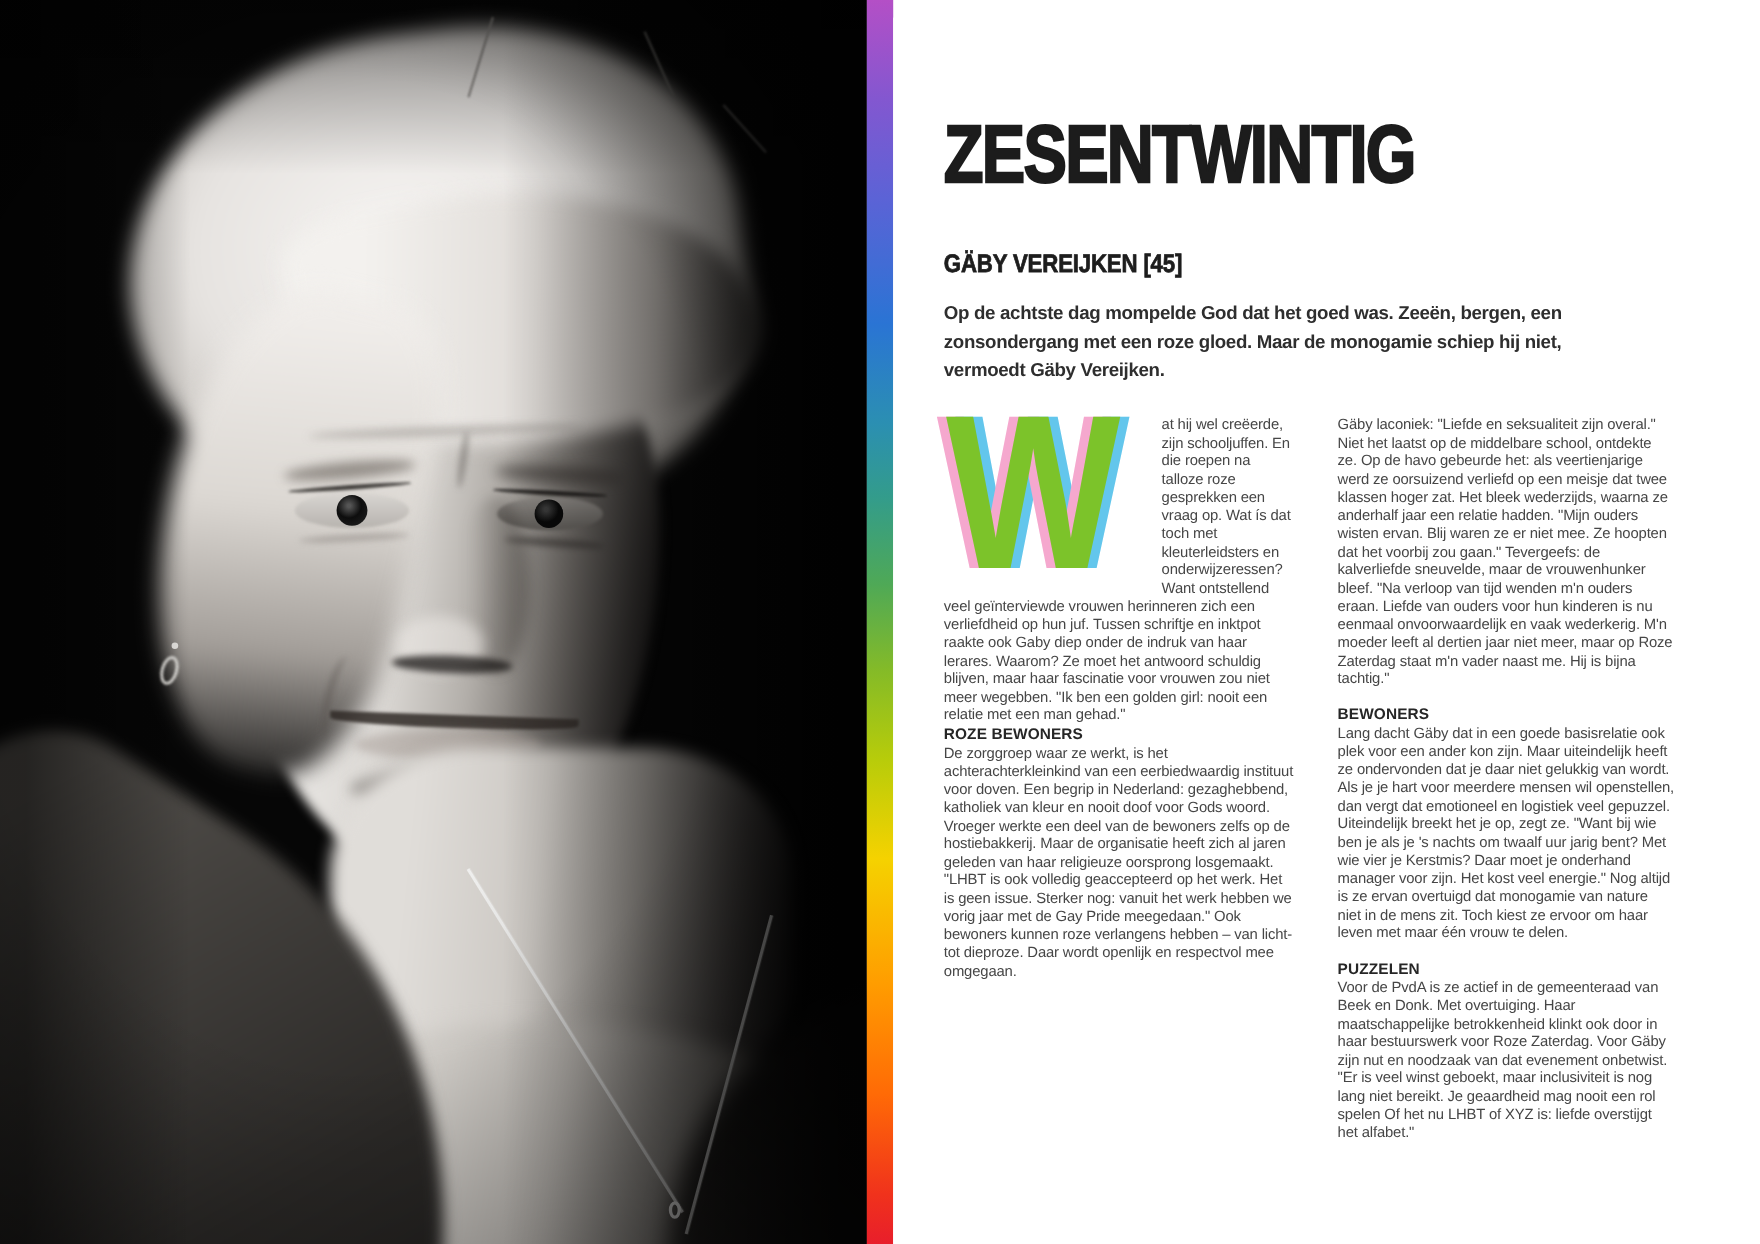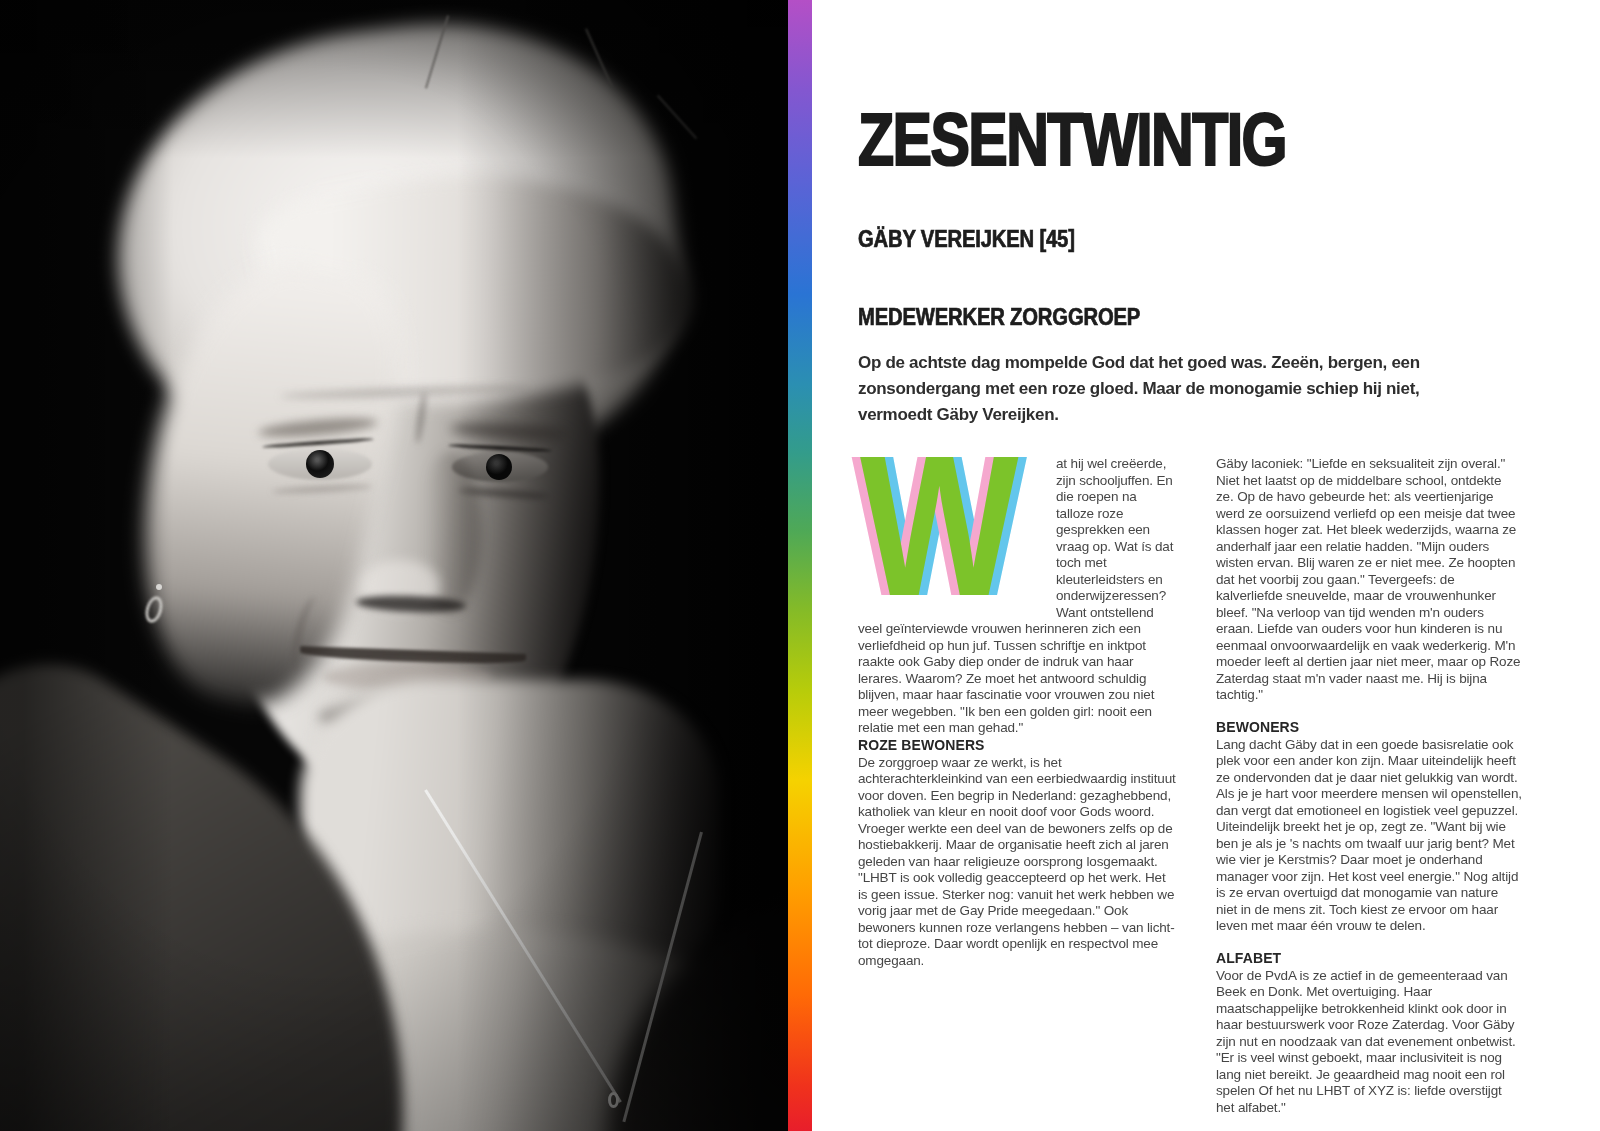--- a/index.html
+++ b/index.html
@@ -183,42 +183,41 @@
 
   <div class="page">
     <div class="page-inner">
 
       <div class="headline">
         <div class="line"><span class="squeeze">ZESENTWINTIG</span></div>
       </div>
 
       <div class="byline">
         <div class="line"><span class="squeeze">GÄBY VEREIJKEN [45]</span></div>
-        <div class="line"><span class="squeeze">MEDEWERKER ZORGGROEP</span></div>
       </div>
 
       <div class="lead">Op de achtste dag mompelde God dat het goed was. Zeeën, bergen, een zonsondergang met een roze gloed. Maar de monogamie schiep hij niet, vermoedt Gäby Vereijken.</div>
 
       <div class="columns">
 
         <div class="col col-1">
           <p>
             <span class="dropcap-box">
                 <span class="dropcap-letter">W</span>
               </span><span>at hij wel creëerde, zijn schooljuffen. En die roepen na talloze roze gesprekken een vraag op. Wat ís dat toch met kleuterleidsters en onderwijzeressen? Want ontstellend veel geïnterviewde vrouwen herinneren zich een verliefdheid op hun juf. Tussen schriftje en inktpot raakte ook Gaby diep onder de indruk van haar lerares. Waarom? Ze moet het antwoord schuldig blijven, maar haar fascinatie voor vrouwen zou niet meer wegebben. "Ik ben een golden girl: nooit een relatie met een man gehad."</span>
           </p>
           <h3>ROZE BEWONERS</h3>
           <p>De zorggroep waar ze werkt, is het achterachterkleinkind van een eerbiedwaardig instituut voor doven. Een begrip in Nederland: gezaghebbend, katholiek van kleur en nooit doof voor Gods woord. Vroeger werkte een deel van de bewoners zelfs op de hostiebakkerij. Maar de organisatie heeft zich al jaren geleden van haar religieuze oorsprong losgemaakt. "LHBT is ook volledig geaccepteerd op het werk. Het is geen issue. Sterker nog: vanuit het werk hebben we vorig jaar met de Gay Pride meegedaan." Ook bewoners kunnen roze verlangens hebben – van licht- tot dieproze. Daar wordt openlijk en respectvol mee omgegaan.</p>
         </div>
 
         <div class="col col-2">
           <p class="gap">Gäby laconiek: "Liefde en seksualiteit zijn overal." Niet het laatst op de middelbare school, ontdekte ze. Op de havo gebeurde het: als veertienjarige werd ze oorsuizend verliefd op een meisje dat twee klassen hoger zat. Het bleek wederzijds, waarna ze anderhalf jaar een relatie hadden. "Mijn ouders wisten ervan. Blij waren ze er niet mee. Ze hoopten dat het voorbij zou gaan." Tevergeefs: de kalverliefde sneuvelde, maar de vrouwenhunker bleef. "Na verloop van tijd wenden m'n ouders eraan. Liefde van ouders voor hun kinderen is nu eenmaal onvoorwaardelijk en vaak wederkerig. M'n moeder leeft al dertien jaar niet meer, maar op Roze Zaterdag staat m'n vader naast me. Hij is bijna tachtig."</p>
           <h3>BEWONERS</h3>
           <p class="gap">Lang dacht Gäby dat in een goede basisrelatie ook plek voor een ander kon zijn. Maar uiteindelijk heeft ze ondervonden dat je daar niet gelukkig van wordt. Als je je hart voor meerdere mensen wil openstellen, dan vergt dat emotioneel en logistiek veel gepuzzel. Uiteindelijk breekt het je op, zegt ze. "Want bij wie ben je als je 's nachts om twaalf uur jarig bent? Met wie vier je Kerstmis? Daar moet je onderhand manager voor zijn. Het kost veel energie." Nog altijd is ze ervan overtuigd dat monogamie van nature niet in de mens zit. Toch kiest ze ervoor om haar leven met maar één vrouw te delen.</p>
-          <h3>ALFABET</h3>
+          <h3>PUZZELEN</h3>
           <p>Voor de PvdA is ze actief in de gemeenteraad van Beek en Donk. Met overtuiging. Haar maatschappelijke betrokkenheid klinkt ook door in haar bestuurswerk voor Roze Zaterdag. Voor Gäby zijn nut en noodzaak van dat evenement onbetwist. "Er is veel winst geboekt, maar inclusiviteit is nog lang niet bereikt. Je geaardheid mag nooit een rol spelen Of het nu LHBT of XYZ is: liefde overstijgt het alfabet."</p>
         </div>
 
       </div>
     </div>
   </div>
 
 </div>
 
 </body></html>

